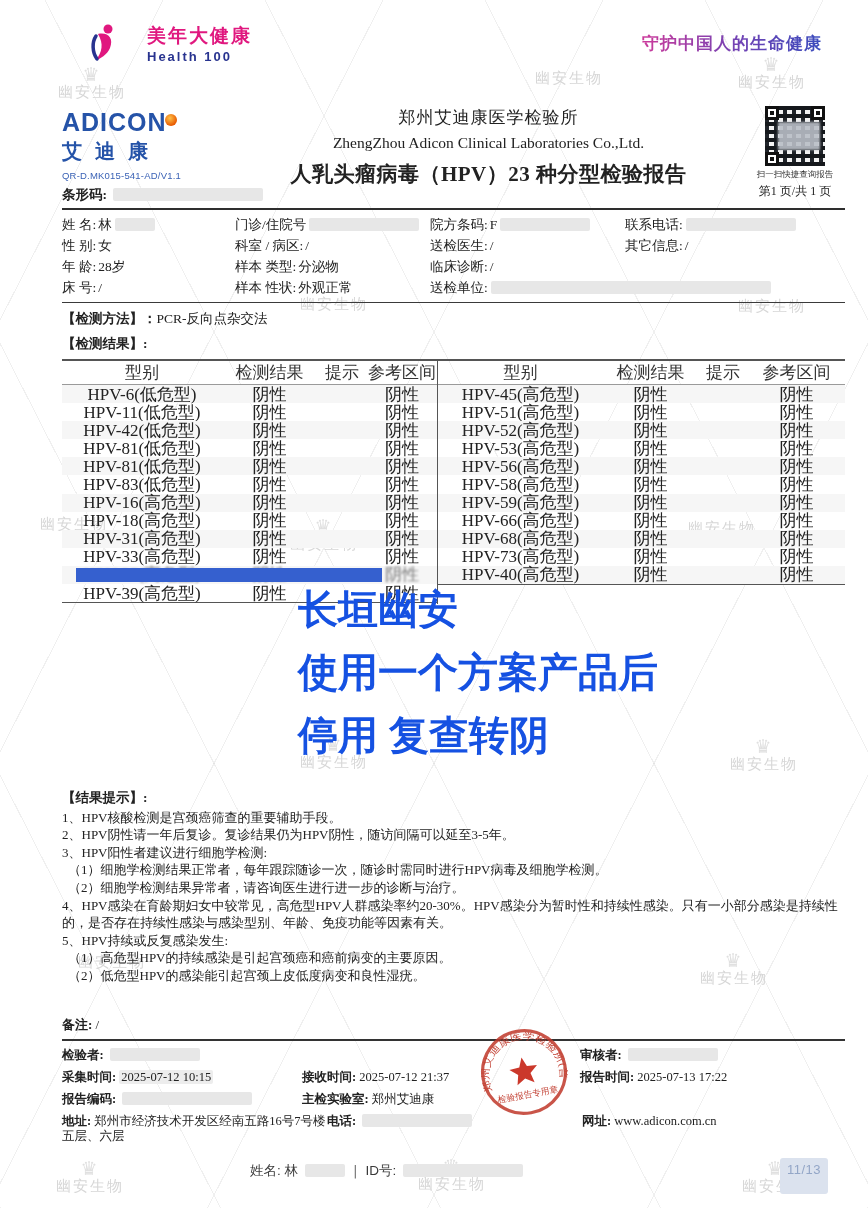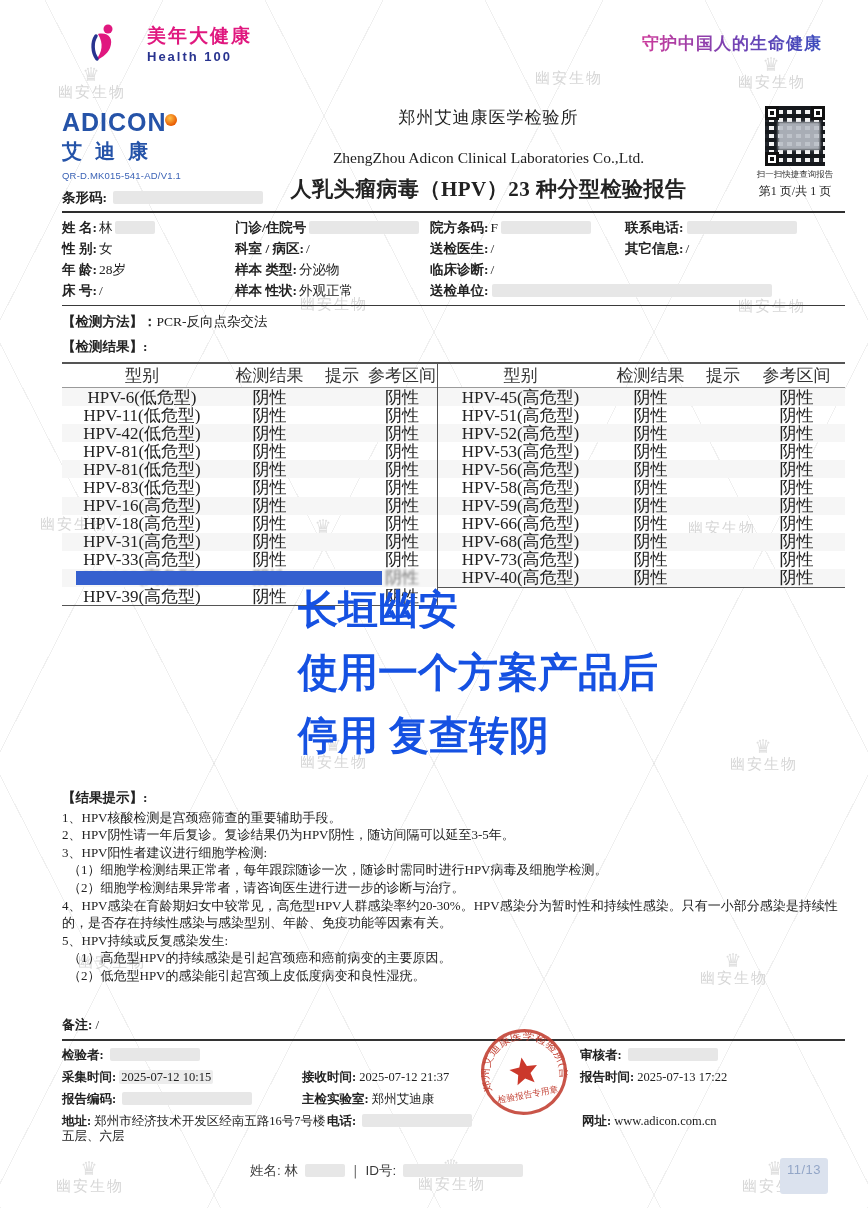--- a/index.html
+++ b/index.html
@@ -27,40 +27,40 @@
   .doc{position:absolute;left:62px;width:783px;top:106px;z-index:2;}
   .dhead{display:grid;grid-template-columns:170px 1fr 100px;align-items:start;}
   .adicon{position:relative;padding-top:2px;}
   .ad-en{position:relative;font:800 25px "Liberation Sans",sans-serif;color:#2553a8;letter-spacing:1px;}
   .ad-dot{position:absolute;left:103px;top:8px;width:12px;height:12px;border-radius:50%;
     background:radial-gradient(circle at 40% 35%,#ffc24a,#e85a00 70%);}
   .ad-cn{font:bold 20px "Liberation Serif",serif;color:#2553a8;letter-spacing:13px;margin-top:1px;white-space:nowrap;}
   .ad-code{font:9.5px "Liberation Sans",sans-serif;color:#3a62b5;margin-top:5px;letter-spacing:.2px;}
   .center-head{text-align:center;}
   .org-cn{font-size:17px;letter-spacing:1px;}
-  .org-en{font-size:15.5px;margin-top:20px;}
+  .org-en{font-size:15.5px;margin-top:5px;}
   .rpt-title{font-size:21px;font-weight:bold;margin-top:8px;letter-spacing:.5px;}
   .qrbox{text-align:center;}
   .qr{position:relative;width:60px;height:60px;margin:0 auto;
     background:
       repeating-linear-gradient(0deg,#15181c 0 4px,transparent 4px 8px),
       repeating-linear-gradient(90deg,#20242a 0 4px,#f3f3f3 4px 9px);}
   .qr i{position:absolute;}
   .qf{width:14px;height:14px;border:3px solid #111;background:#fff;box-sizing:border-box;}
   .qf::after{content:"";position:absolute;inset:2px;background:#111;}
   .qtl{left:0;top:0;} .qtr{right:0;top:0;} .qbl{left:0;bottom:0;}
   .qblur{left:13px;top:16px;width:42px;height:28px;background:#b9bec6;opacity:.9;filter:blur(1px);}
   .qr-cap{font-size:8.5px;color:#333;margin-top:3px;white-space:nowrap;}
   .qr-page{font-size:12px;margin-top:2px;white-space:nowrap;font-family:Liberation Serif, serif;}
   .barcode-row{margin-top:-14px;font-size:13.5px;}
   .barcode-row b{font-weight:bold;}
   .thick{border-bottom:2.5px solid #2e2e2e;margin-top:4px;}
   
   .pgrid{display:grid;grid-template-columns:173px 195px 195px 1fr;row-gap:3px;margin-top:6px;font-size:13.5px;}
-  .pcell b{font-weight:bold;}
+  .pcell b{font-weight:normal;}
   .pcell .v{margin-left:2px;}
   .span2{grid-column:3/5;}
   .blur{display:inline-block;height:13px;background:#e7e7e7;border-radius:2px;vertical-align:-2px;margin-left:3px;}
   .w40{width:40px;}.w90{width:90px;}.w110{width:110px;}.w120{width:120px;}
   .w130{width:130px;}.w150{width:150px;}.w280{width:280px;}
   .pline{border-bottom:1.5px solid #3a3a3a;margin-top:5px;}
   .mrow{margin-top:7px;font-size:13.5px;}
   .mrow b{font-weight:bold;}
   
   .tables{position:relative;display:flex;margin-top:6px;border-top:2px solid #555;}

